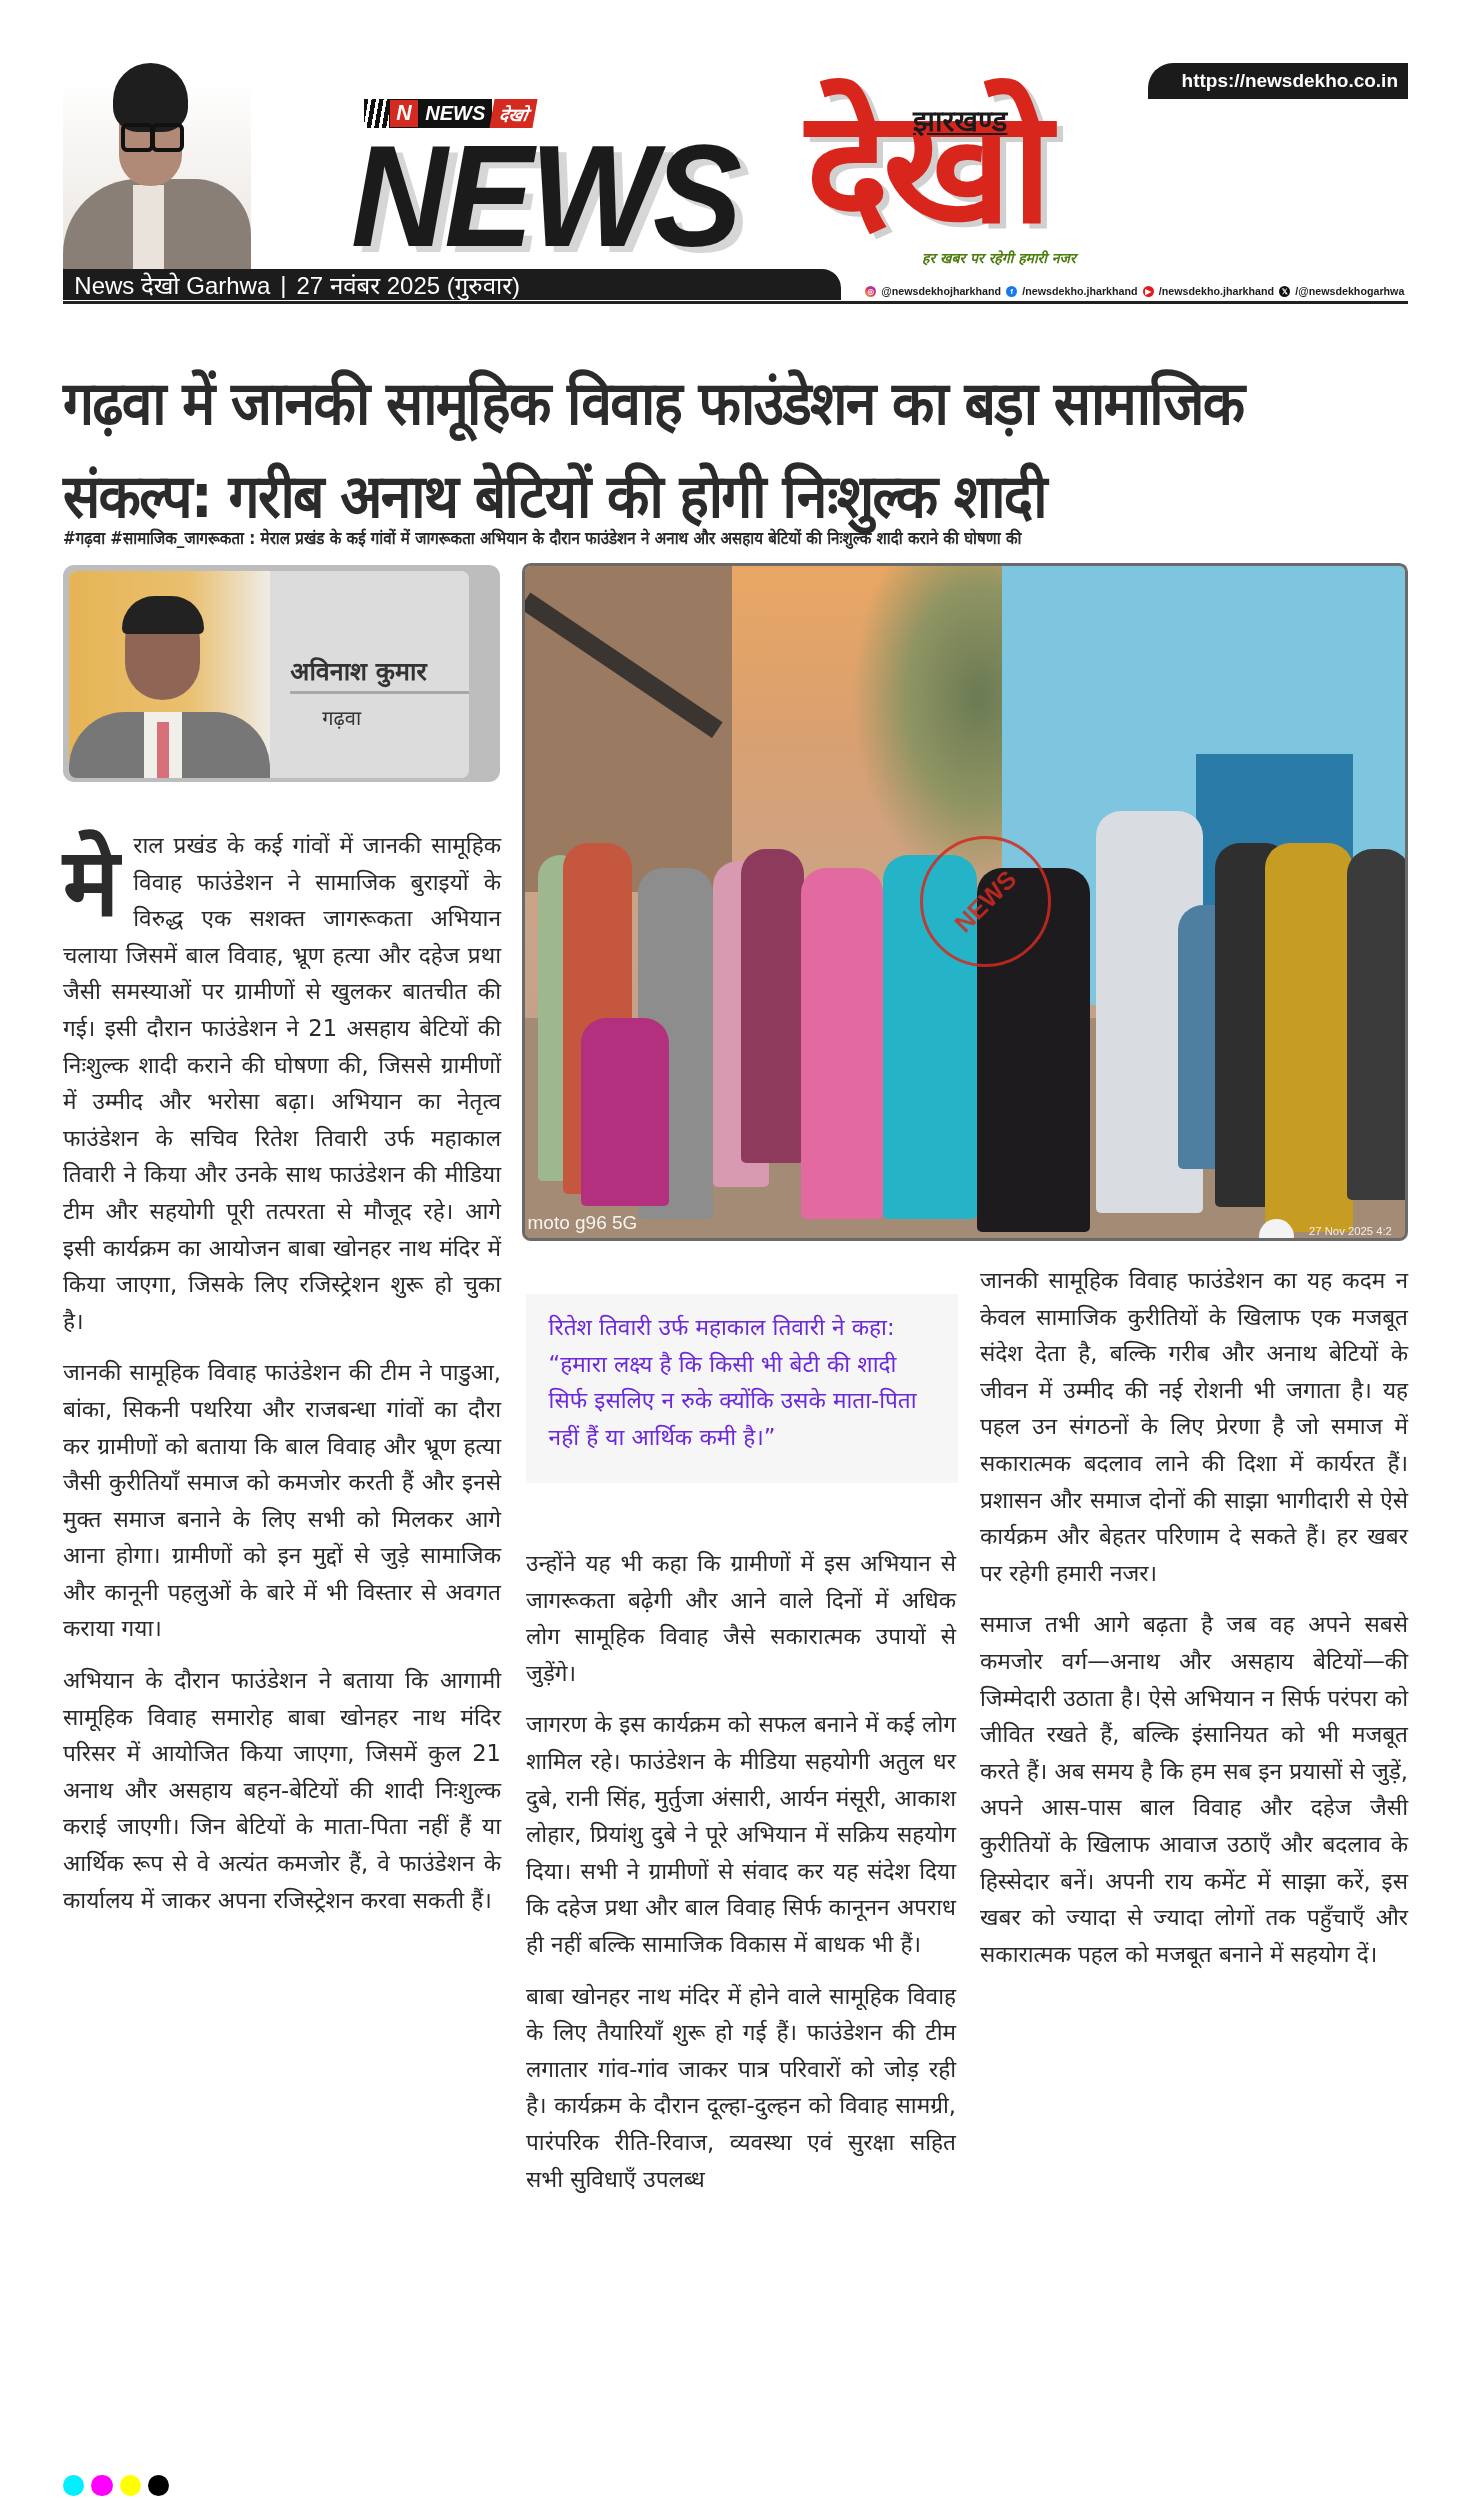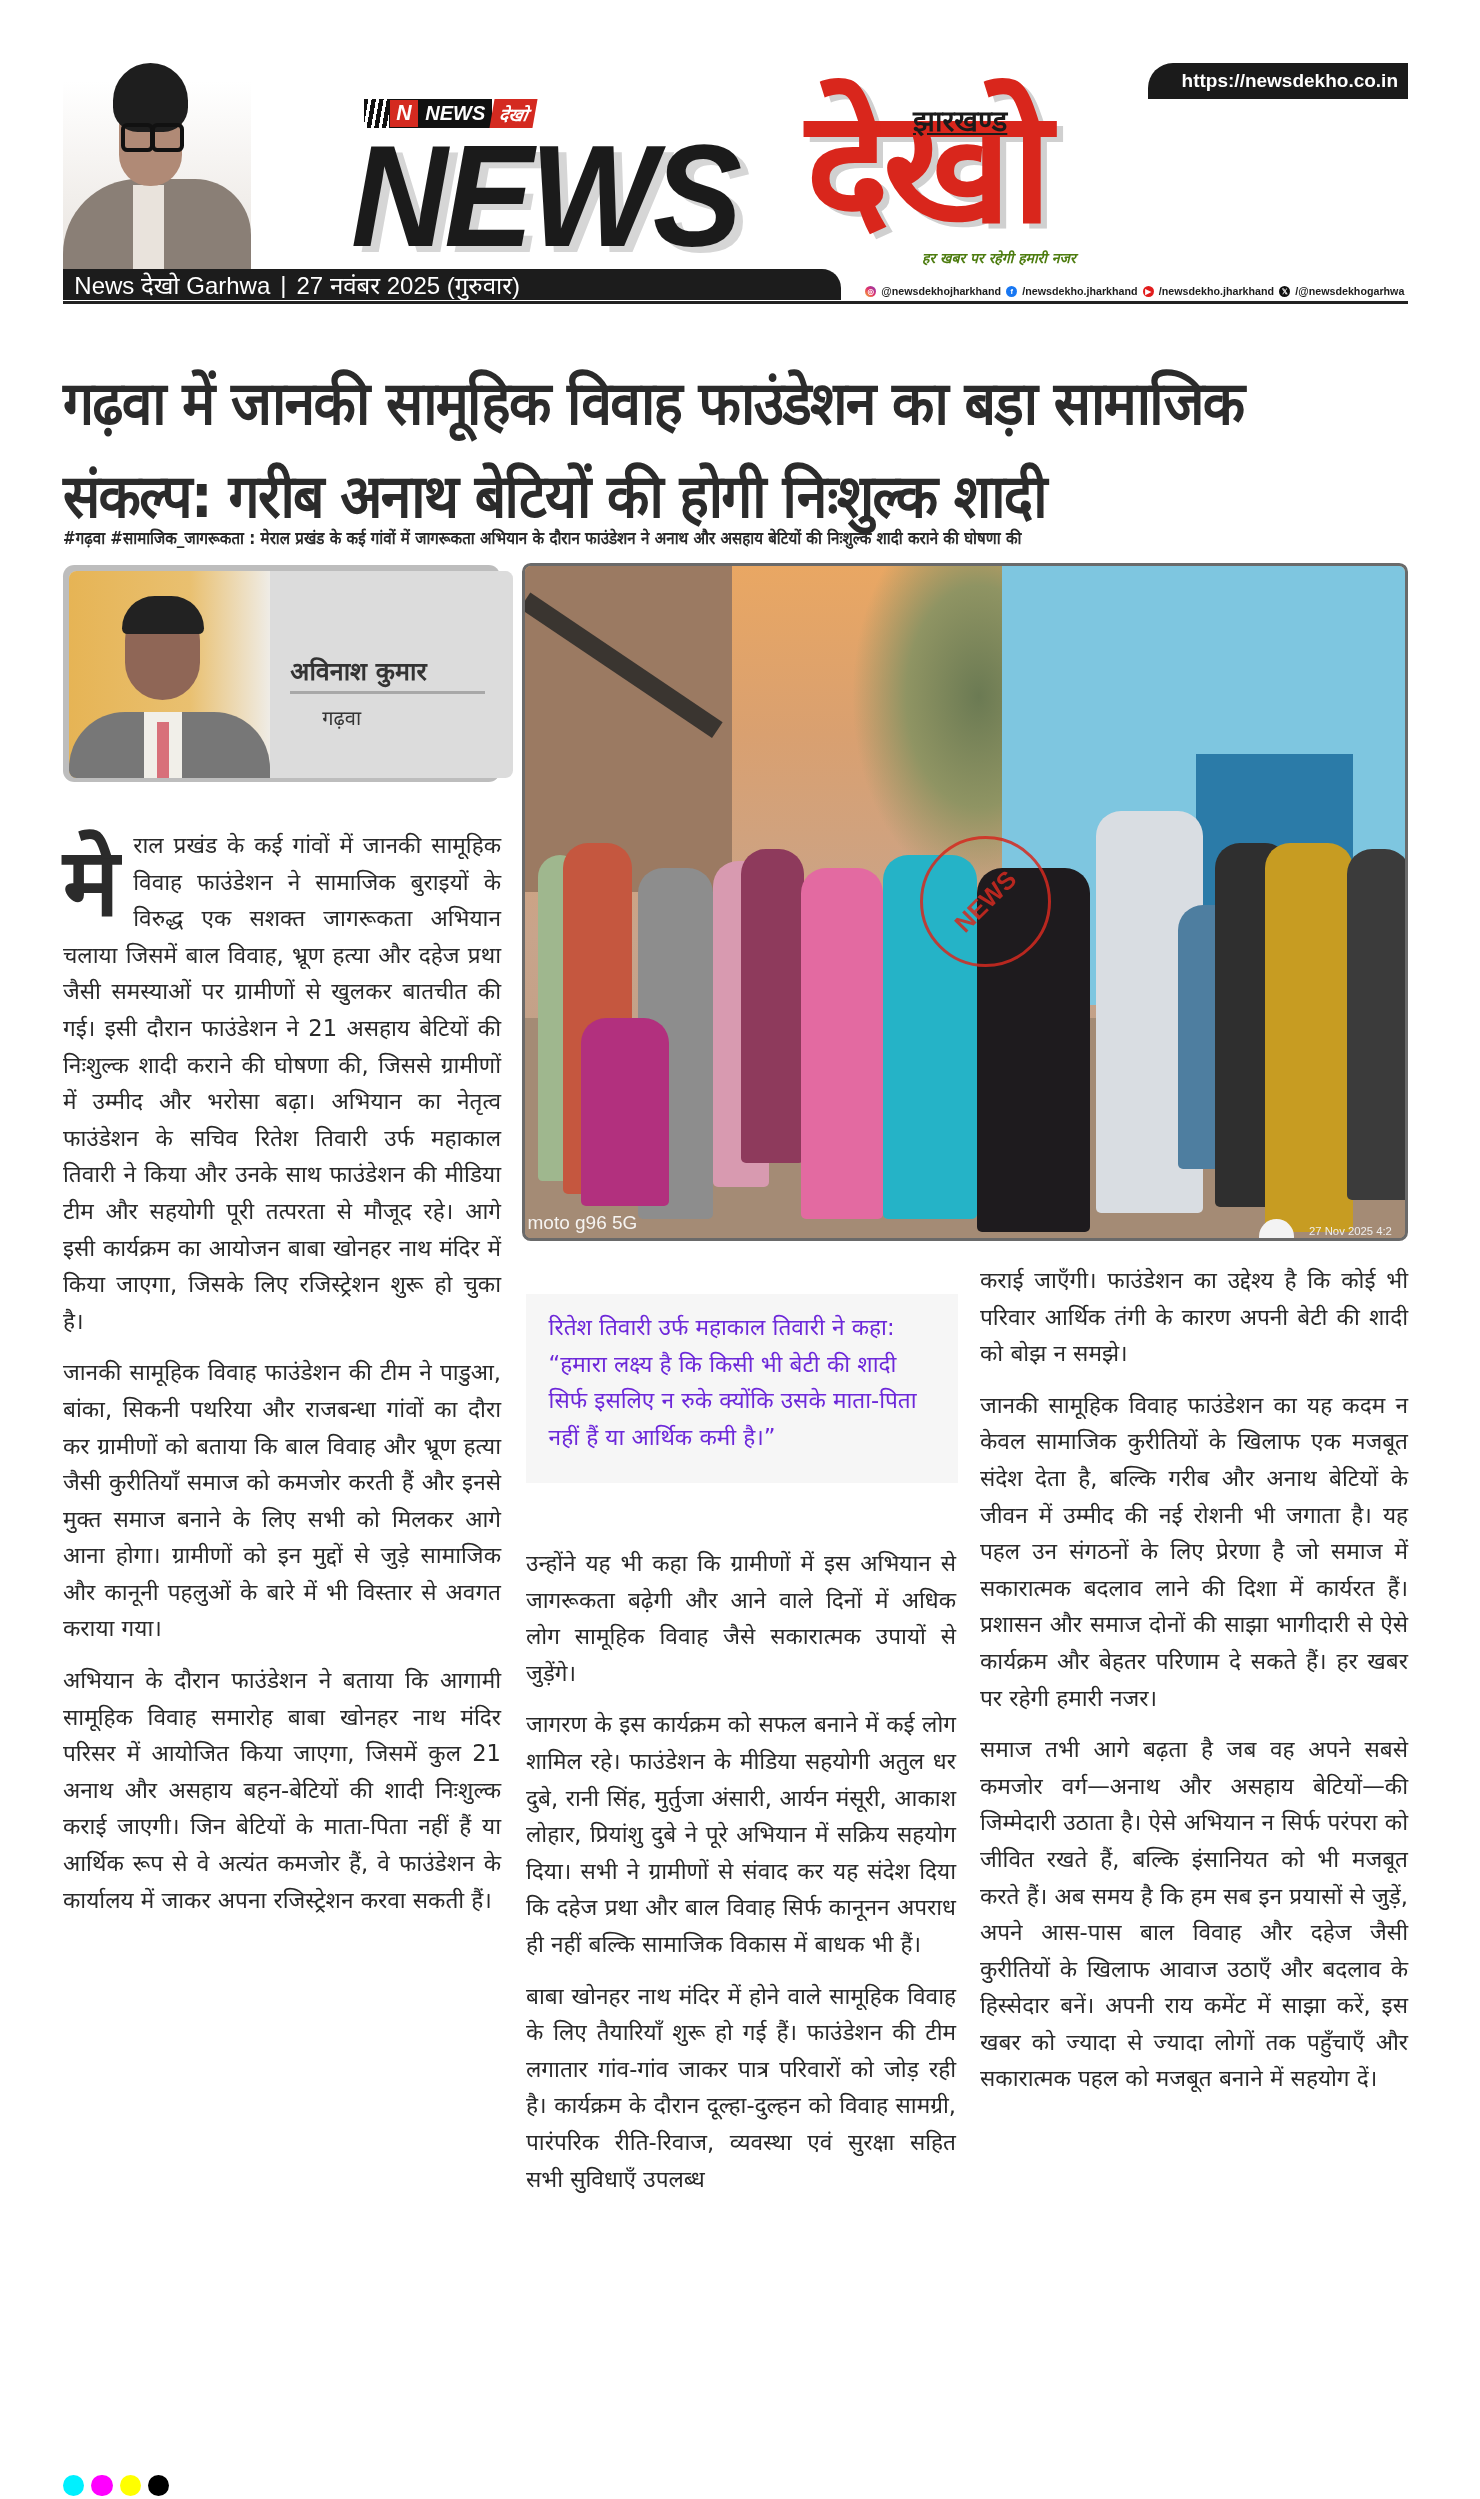--- a/index.html
+++ b/index.html
@@ -45,21 +45,21 @@
   .rule-top { position:absolute; left:63px; top:301px; width:1345px; height:2.5px; background:#222; }
 
   
   .headline { position:absolute; left:63px; top:317px; width:1349px; font: 800 60px/1.55 "DejaVu Sans", sans-serif;
               color:#2b2b2b; letter-spacing:-1.9px; transform: scaleX(0.92); transform-origin:left; }
   .tagline { position:absolute; left:63px; top:528px; width:1412px; font: 700 17px/1.2 "DejaVu Sans", sans-serif;
              color:#2b2b2b; white-space:nowrap; transform: scaleX(0.89); transform-origin:left; }
 
   
   .author-card { position:absolute; left:63px; top:565px; width:437px; height:217px; background:#bdbdbd; border-radius:11.3px; }
-  .author-inner { position:absolute; left:6.3px; top:6.3px; width:444px; height:207px; background:#dcdcdc; border-radius:7.5px; overflow:hidden;text-align:center; }
+  .author-inner { position:absolute; left:6.3px; top:6.3px; width:400px; height:207px; background:#dcdcdc; border-radius:7.5px; overflow:hidden;text-align:center; }
   .author-photo { position:absolute; left:0; top:0; width:201px; height:207px; background: linear-gradient(90deg,#e6b455 0%,#e9c070 60%,#efece6 100%); overflow:hidden; }
   .author-photo .head { position:absolute; left:56px; top:35px; width:75px; height:94px; background:#8f6656; border-radius:35px 35px 38px 38px; }
   .author-photo .hair { position:absolute; left:53px; top:25px; width:82px; height:38px; background:#222; border-radius:38px 38px 6.3px 6.3px; }
   .author-photo .suit { position:absolute; left:0; top:141px; width:201px; height:75px; background:#777; border-radius:56px 56px 0 0; }
   .author-photo .shirt { position:absolute; left:75px; top:141px; width:38px; height:75px; background:#f1efe9; }
   .author-photo .tie { position:absolute; left:88px; top:151px; width:11.3px; height:63px; background:#d8707a; }
   .author-name { position:absolute; left:221px; top:82px; font: 700 25px "DejaVu Sans", sans-serif; color:#333; }
   .author-rule { position:absolute; left:221px; top:120px; width:195px; height:2.5px; background:#a8a8a8; }
   .author-place { position:absolute; left:221px; top:133px; font: 400 20px "DejaVu Sans", sans-serif; color:#333;margin-left:32px; }
 
@@ -196,21 +196,20 @@
 
 <blockquote class="quote-box" style="margin:0;">रितेश तिवारी उर्फ महाकाल तिवारी ने कहा: “हमारा लक्ष्य है कि किसी भी बेटी की शादी सिर्फ इसलिए न रुके क्योंकि उसके माता-पिता नहीं हैं या आर्थिक कमी है।”</blockquote>
 
 <div class="col col2">
   <p>उन्होंने यह भी कहा कि ग्रामीणों में इस अभियान से जागरूकता बढ़ेगी और आने वाले दिनों में अधिक लोग सामूहिक विवाह जैसे सकारात्मक उपायों से जुड़ेंगे।</p>
   <p>जागरण के इस कार्यक्रम को सफल बनाने में कई लोग शामिल रहे। फाउंडेशन के मीडिया सहयोगी अतुल धर दुबे, रानी सिंह, मुर्तुजा अंसारी, आर्यन मंसूरी, आकाश लोहार, प्रियांशु दुबे ने पूरे अभियान में सक्रिय सहयोग दिया। सभी ने ग्रामीणों से संवाद कर यह संदेश दिया कि दहेज प्रथा और बाल विवाह सिर्फ कानूनन अपराध ही नहीं बल्कि सामाजिक विकास में बाधक भी हैं।</p>
   <p>बाबा खोनहर नाथ मंदिर में होने वाले सामूहिक विवाह के लिए तैयारियाँ शुरू हो गई हैं। फाउंडेशन की टीम लगातार गांव-गांव जाकर पात्र परिवारों को जोड़ रही है। कार्यक्रम के दौरान दूल्हा-दुल्हन को विवाह सामग्री, पारंपरिक रीति-रिवाज, व्यवस्था एवं सुरक्षा सहित सभी सुविधाएँ उपलब्ध</p>
 </div>
 
 <div class="col col3">
-  <p>कराई जाएँगी। फाउंडेशन का उद्देश्य है कि कोई भी परिवार आर्थिक तंगी के कारण अपनी बेटी की शादी को बोझ न समझे।</p>
   <p>जानकी सामूहिक विवाह फाउंडेशन का यह कदम न केवल सामाजिक कुरीतियों के खिलाफ एक मजबूत संदेश देता है, बल्कि गरीब और अनाथ बेटियों के जीवन में उम्मीद की नई रोशनी भी जगाता है। यह पहल उन संगठनों के लिए प्रेरणा है जो समाज में सकारात्मक बदलाव लाने की दिशा में कार्यरत हैं। प्रशासन और समाज दोनों की साझा भागीदारी से ऐसे कार्यक्रम और बेहतर परिणाम दे सकते हैं। हर खबर पर रहेगी हमारी नजर।</p>
   <p>समाज तभी आगे बढ़ता है जब वह अपने सबसे कमजोर वर्ग—अनाथ और असहाय बेटियों—की जिम्मेदारी उठाता है। ऐसे अभियान न सिर्फ परंपरा को जीवित रखते हैं, बल्कि इंसानियत को भी मजबूत करते हैं। अब समय है कि हम सब इन प्रयासों से जुड़ें, अपने आस-पास बाल विवाह और दहेज जैसी कुरीतियों के खिलाफ आवाज उठाएँ और बदलाव के हिस्सेदार बनें। अपनी राय कमेंट में साझा करें, इस खबर को ज्यादा से ज्यादा लोगों तक पहुँचाएँ और सकारात्मक पहल को मजबूत बनाने में सहयोग दें।</p>
 </div>
 
 <div class="cmyk">
   <span style="background: rgb(0, 240, 255);"></span>
   <span style="background: rgb(255, 0, 255);"></span>
   <span style="background: rgb(255, 255, 0);"></span>
   <span style="background: rgb(0, 0, 0);"></span>
 </div>

